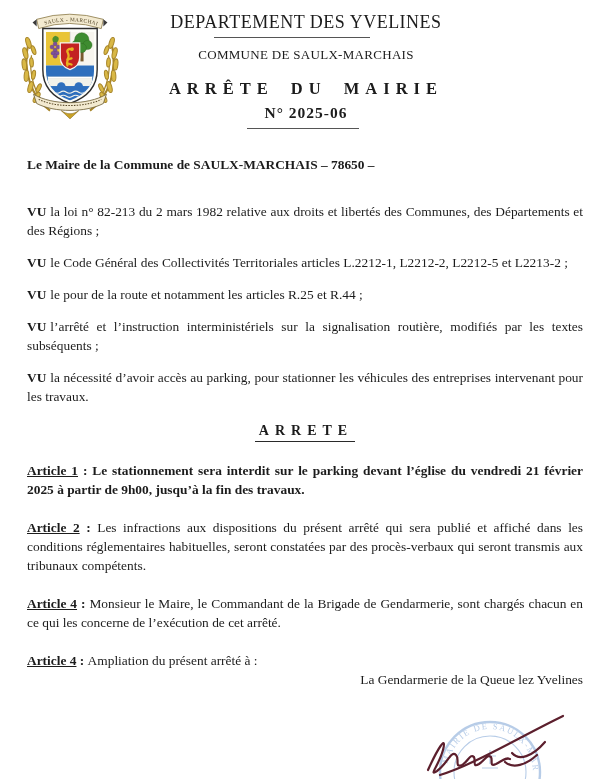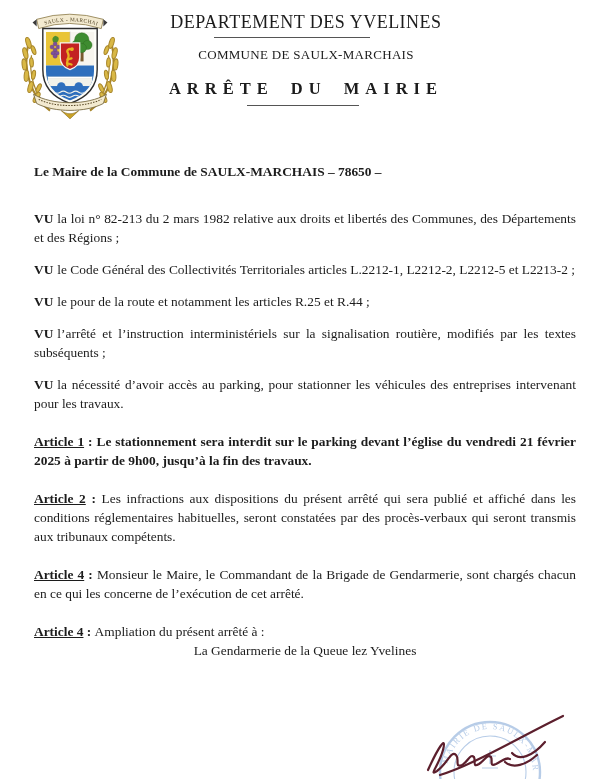--- a/index.html
+++ b/index.html
@@ -14,34 +14,34 @@
   .header{position:absolute;left:130px;top:12px;width:352px;text-align:center;}
   .hdr-dept{font-size:18px;letter-spacing:0.5px;}
   .rule{height:0;border-bottom:1.4px solid #555;}
   .rule-dept{width:156px;margin:4px auto 0 auto;transform:translateX(-14px);}
   .hdr-commune{font-size:13px;letter-spacing:0.3px;margin-top:9px;}
   .hdr-type{font-size:16.5px;font-weight:bold;letter-spacing:6px;word-spacing:7px;margin-top:16px;}
   .hdr-num{font-size:15.5px;font-weight:bold;letter-spacing:1px;margin-top:5px;}
   .rule-num{width:112px;margin:6px auto 0 auto;transform:translateX(-3px);}
   
   .doc-body{position:absolute;left:22px;top:150px;width:566px;font-size:13.4px;line-height:19px;}
-  .doc-body p{margin:12px;text-align:justify;}
+  .doc-body p{margin:5px;text-align:justify;}
   .intro{font-weight:bold;margin-bottom:28px !important;}
   .vu{margin-top:13px !important;}
   .vu-kw{font-weight:bold;margin-right:4px;}
   .arrete-heading{text-align:center;margin-top:15px;}
   .arrete-heading span{
     display:inline-block;font-weight:bold;font-size:14px;letter-spacing:6px;
     border-bottom:1.6px solid #2a2a2a;padding:0 2px 1px 4px;
   }
   .article{margin-top:19px !important;}
   .article-label{font-weight:bold;text-decoration:underline;}
   .article-sep{font-weight:bold;}
   .art-bold .article-text{font-weight:bold;}
-  .article-extra{display:block;text-align:center;}
+  .article-extra{display:block;text-align:right;}
   
   .sig-block{position:absolute;left:330px;top:656px;width:212px;text-align:center;font-size:13.4px;line-height:19px;}
   .stamp{position:absolute;left:424px;top:708px;width:132px;height:71px;}
   .signature{position:absolute;left:418px;top:710px;width:152px;height:69px;}
 </style>
 </head>
 <body>
 
 <div class="page">
 
@@ -125,32 +125,34 @@
       <path d="M17,86 C35,97 70,97 88,86 L85,95 C68,104 37,104 20,95 Z" fill="#f3ead0" stroke="#6b5d33" stroke-width="0.8"></path>
       <path d="M22,91 C38,99 67,99 83,91" stroke="#5a4a28" stroke-width="1" fill="none" stroke-dasharray="1.5,1.2"></path>
     </svg>
   </div>
 
   <div class="header">
     <div class="hdr-dept">DEPARTEMENT DES YVELINES</div>
     <div class="rule rule-dept"></div>
     <div class="hdr-commune">COMMUNE DE SAULX-MARCHAIS</div>
     <div class="hdr-type">ARRÊTE DU MAIRIE</div>
+    <div class="hdr-num">N° 2025-06</div>
     <div class="rule rule-num"></div>
   </div>
 
   <div class="doc-body">
     <p class="intro">Le Maire de la Commune de SAULX-MARCHAIS – 78650 –</p>
 
     <p class="vu"><b class="vu-kw">VU</b><span>la loi n° 82-213 du 2 mars 1982 relative aux droits et libertés des Communes, des Départements et des Régions ;</span></p>
     <p class="vu"><b class="vu-kw">VU</b><span>le Code Général des Collectivités Territoriales articles L.2212-1, L2212-2, L2212-5 et L2213-2 ;</span></p>
     <p class="vu"><b class="vu-kw">VU</b><span>le pour de la route et notamment les articles R.25 et R.44 ;</span></p>
     <p class="vu"><b class="vu-kw">VU</b><span>l’arrêté et l’instruction interministériels sur la signalisation routière, modifiés par les textes subséquents ;</span></p>
     <p class="vu"><b class="vu-kw">VU</b><span>la nécessité d’avoir accès au parking, pour stationner les véhicules des entreprises intervenant pour les travaux.</span></p>
 
+    <div class="arrete-heading"><span>ARRETE</span></div>
 
     <p class="article art-bold"><span class="article-label">Article 1</span><span class="article-sep"> : </span><span class="article-text">Le stationnement sera interdit sur le parking devant l’église du vendredi 21 février 2025 à partir de 9h00, jusqu’à la fin des travaux.</span></p>
 
     <p class="article"><span class="article-label">Article 2</span><span class="article-sep"> : </span><span class="article-text">Les infractions aux dispositions du présent arrêté qui sera publié et affiché dans les conditions réglementaires habituelles, seront constatées par des procès-verbaux qui seront transmis aux tribunaux compétents.</span></p>
 
     <p class="article"><span class="article-label">Article 4</span><span class="article-sep"> : </span><span class="article-text">Monsieur le Maire, le Commandant de la Brigade de Gendarmerie, sont chargés chacun en ce qui les concerne de l’exécution de cet arrêté.</span></p>
 
     <p class="article"><span class="article-label">Article 4</span><span class="article-sep"> : </span><span class="article-text">Ampliation du présent arrêté à :</span><span class="article-extra">La Gendarmerie de la Queue lez Yvelines</span></p>
   </div>
 

